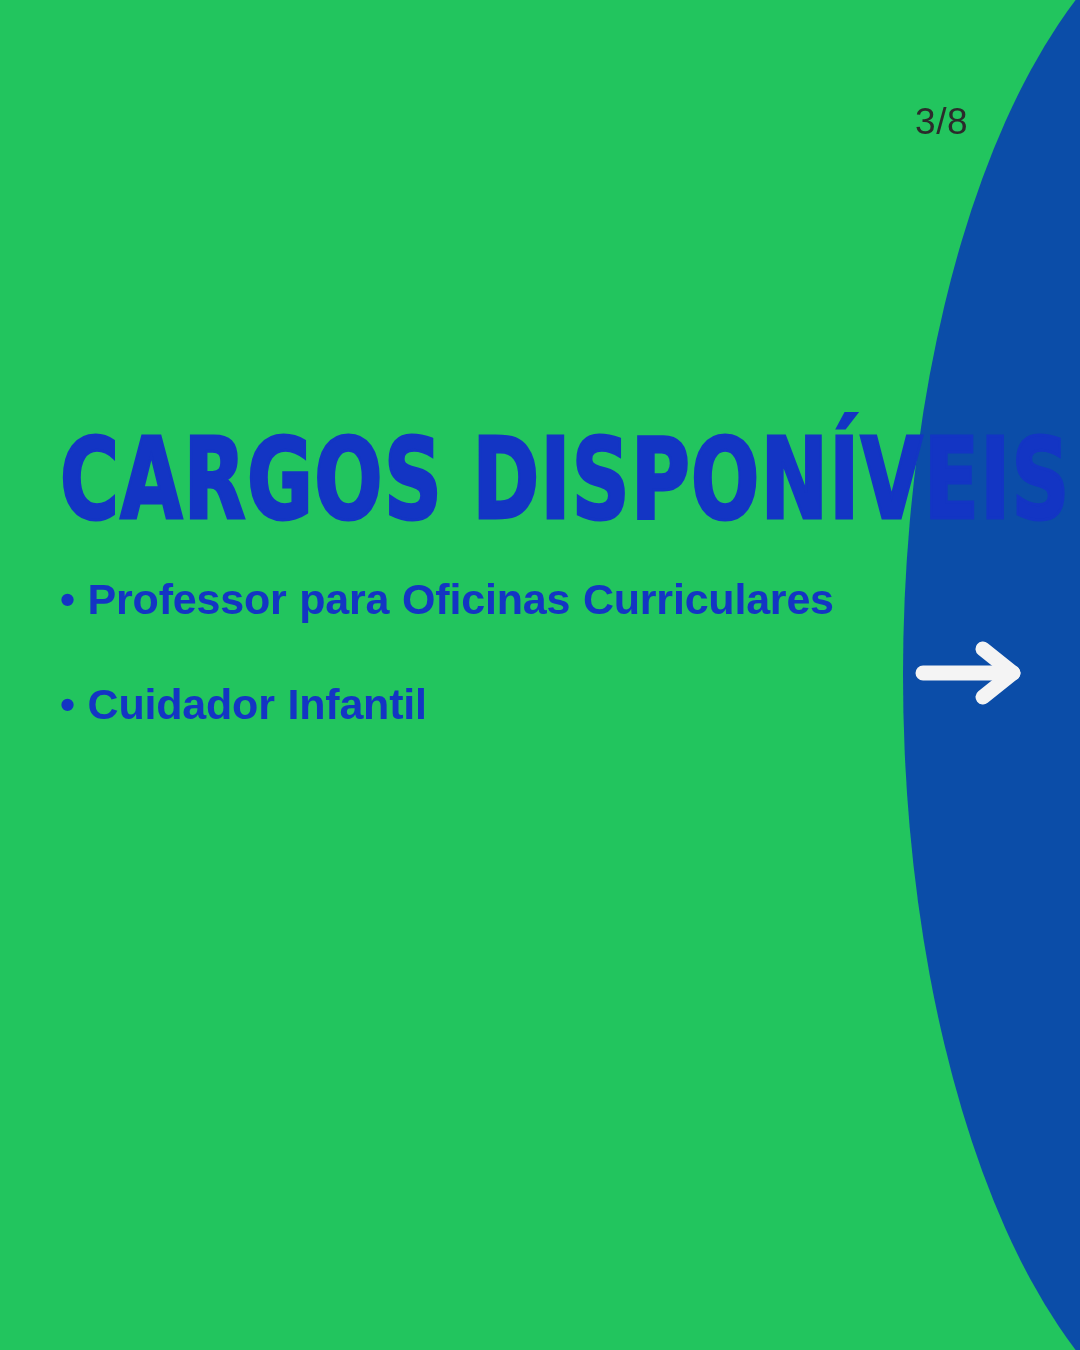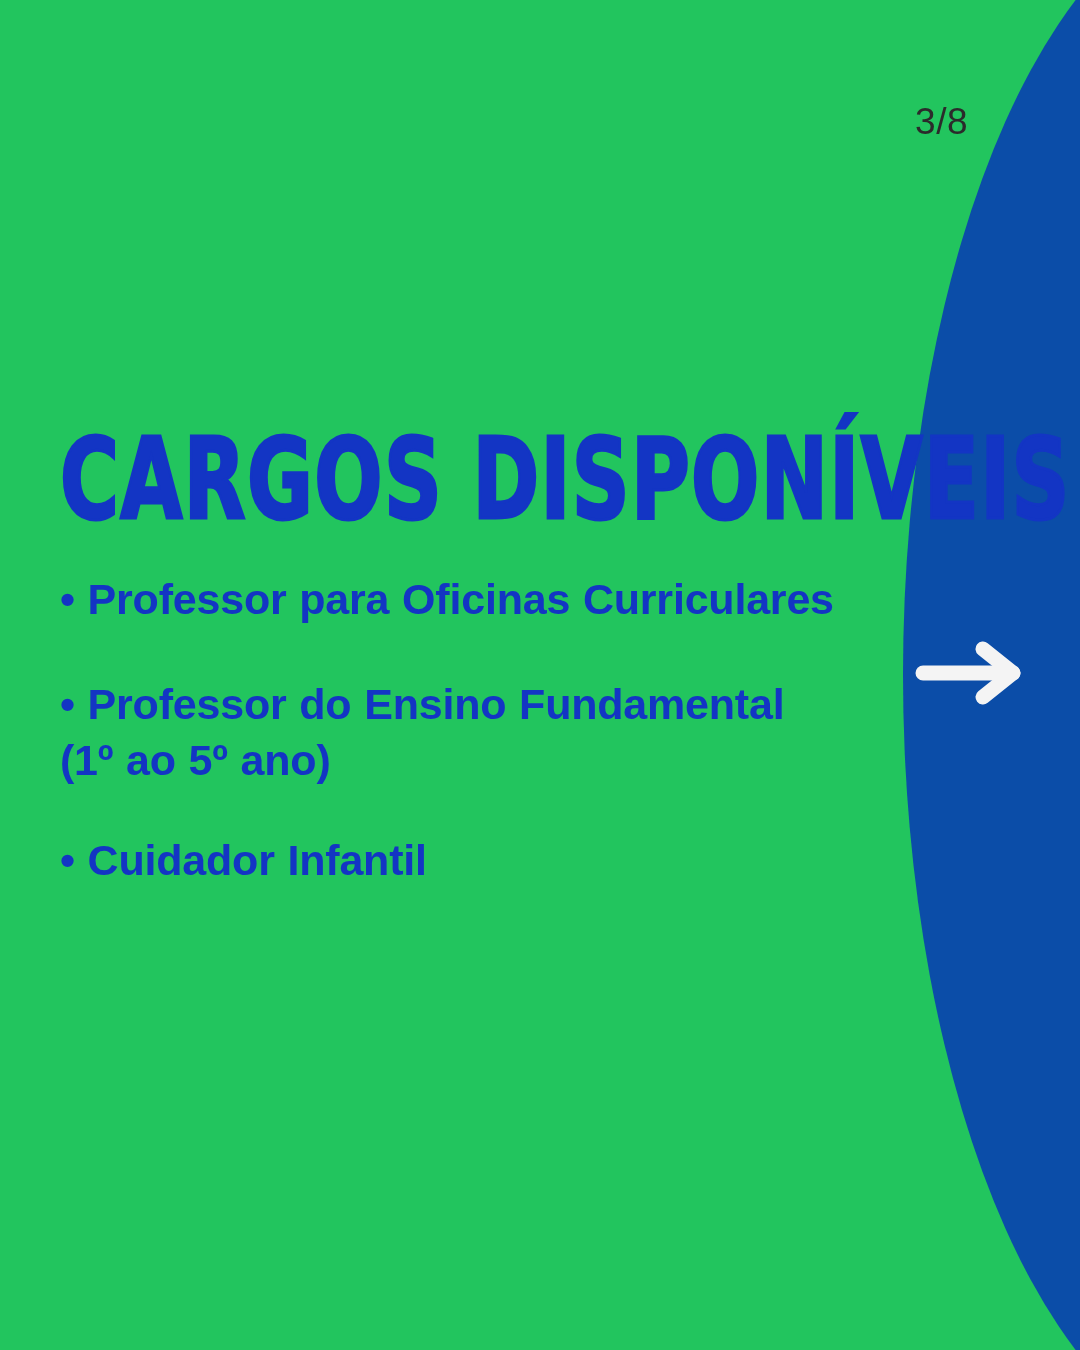--- a/index.html
+++ b/index.html
@@ -133,25 +133,20 @@
 
   <h1 class="title">CARGOS DISPONÍVEIS</h1>
 
   <ul class="bullet-list">
 
     <li class="bullet-item">
       <span class="dot">•</span>
       <span class="btext">Professor para Oficinas Curriculares</span>
     </li>
 
-    <li class="bullet-item two-line">
-      <span class="dot">•</span>
-      <span class="btext">Professor do Ensino Fundamental</span><br>
-      <span class="btext">(1º ao 5º ano)</span>
-    </li>
 
 
     <li class="bullet-item">
       <span class="dot">•</span>
       <span class="btext">Cuidador Infantil</span>
     </li>
 
   </ul>
 
   <div class="arrow-wrap">

